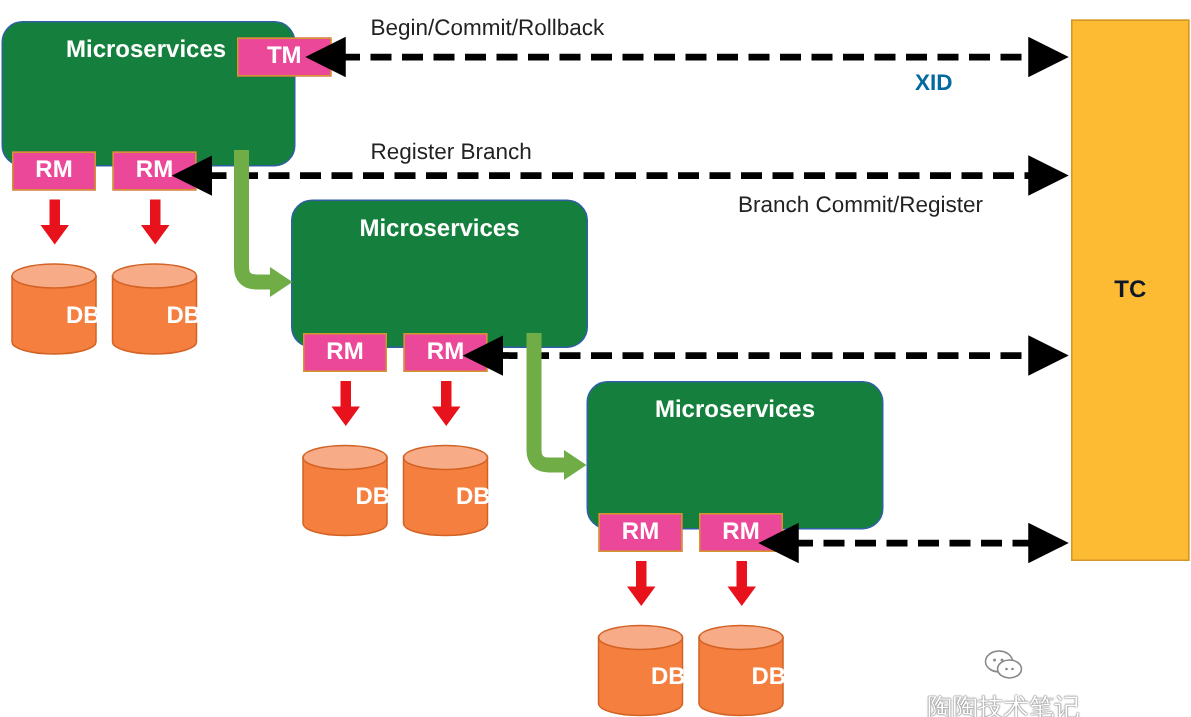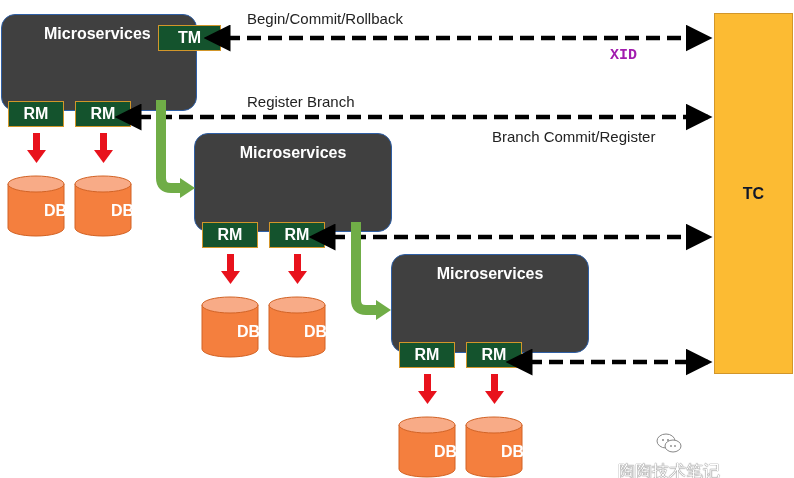--- a/index.html
+++ b/index.html
@@ -1,28 +1,28 @@
 <!DOCTYPE html>
 <html><head>
 <meta charset="utf-8">
 <style>
   html, body { margin: 0; padding: 0; background: #ffffff; }
   body { width: 794px; height: 478px; position: relative; overflow: hidden;
          font-family: "Liberation Sans", "DejaVu Sans", sans-serif; }
-  .ms { position: absolute; background: #404040; border: 1px solid #2f5fa5; border-radius: 14px; }
+  .ms { position: absolute; background: #15803d; border: 1px solid #2f5fa5; border-radius: 14px; }
   .ms-title { position: absolute; left: 0; right: 0; top: 10px; text-align: center;
               color: #ffffff; font-weight: bold; font-size: 16px; }
-  .box { position: absolute; background: #14532d; border: 1.5px solid #d2962a; color: #ffffff;
+  .box { position: absolute; background: #ec4899; border: 1.5px solid #d2962a; color: #ffffff;
          font-weight: bold; font-size: 16px; display: flex; align-items: center; justify-content: center;
          box-sizing: border-box; }
   .tc { position: absolute; left: 714px; top: 13px; width: 79px; height: 361px; background: #fcbb33;
         border: 1.5px solid #d2962a; box-sizing: border-box; color: #0f172a; font-weight: bold; font-size: 16px;
         display: flex; align-items: center; justify-content: center; }
   .label { position: absolute; font-size: 15px; color: #222; white-space: nowrap; }
-  .label.bold { font-weight: bold; color: #a21caf; font-family: Liberation Mono, monospace; }
+  .label.bold { font-weight: bold; color: #0369a1; }
   svg.overlay { position: absolute; left: 0; top: 0; }
   .db { position: absolute; width: 58px; height: 62px; }
   .db-label { position: absolute; left: 0; right: 0; top: 26px; text-align: center; color: #fff;
               font-weight: bold; font-size: 16px; padding-left: 36px; }
   .watermark { position: absolute; left: 618px; top: 432px; display: flex; align-items: center; gap: 6px;
                color: #ffffff; font-size: 17px; text-shadow: 0 0 1px #666, 0 0 1px #666; flex-direction: column; }
 </style>
 </head>
 <body>
 

